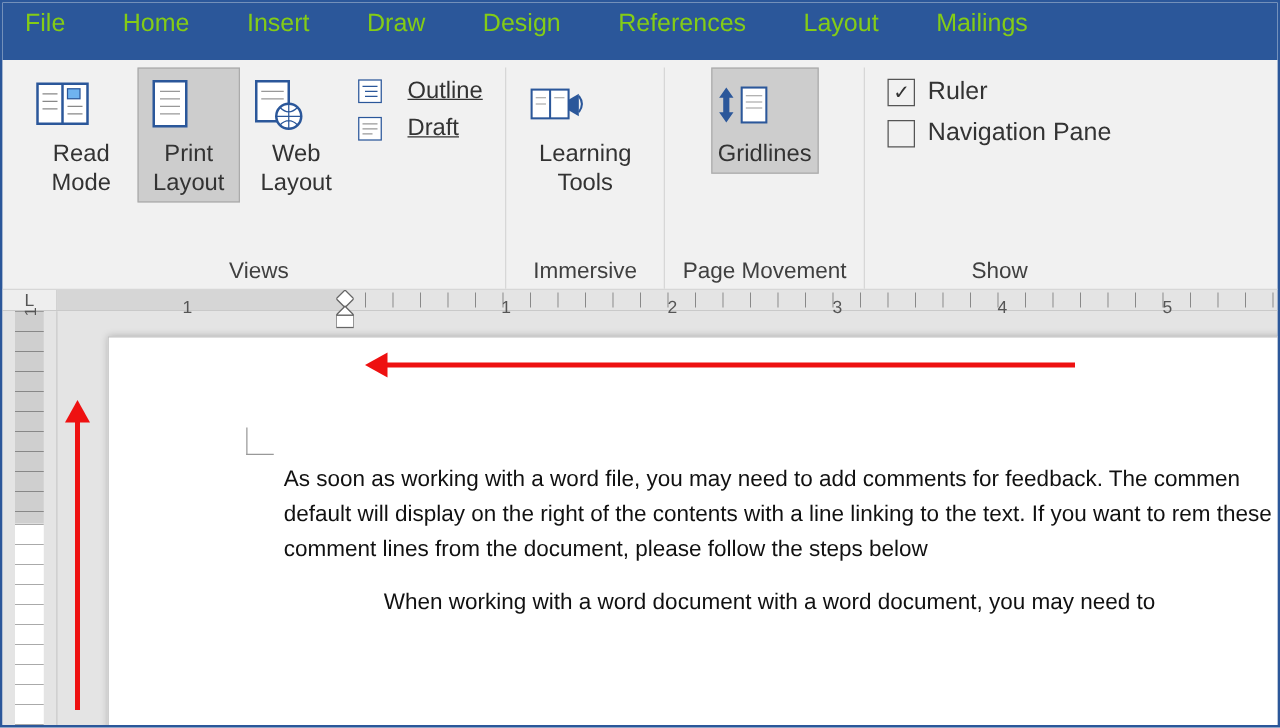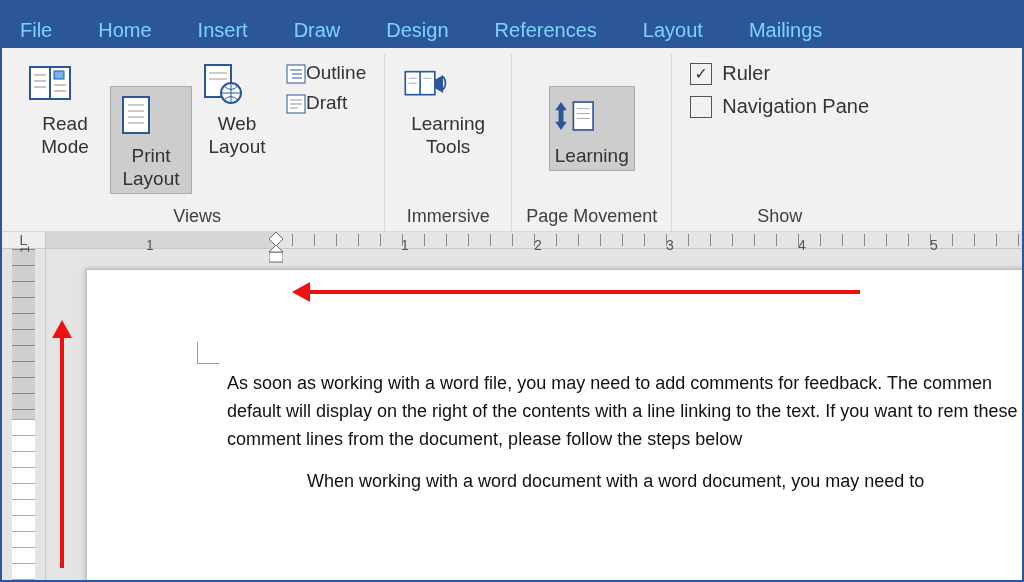--- a/index.html
+++ b/index.html
@@ -10,24 +10,24 @@
     height: 582px;
     overflow: hidden;
     border: 2px solid #2b579a;
   }
 
   
   .tabstrip {
     background: #2b579a;
     height: 46px;
     display: flex;
-    align-items: flex-end;
+    align-items: flex-start;
     padding: 0 8px;
     gap: 26px;
-    color: #7dd3fc;
+    color: #84cc16;
     font-size: 20px;
     font-weight: 300;
   }
   .tabstrip .tab { padding: 6px 10px; cursor: pointer; }
 
   
   .ribbon {
     background: #f1f1f1;
     border-bottom: 1px solid #d7d7d7;
     height: 184px;
@@ -48,26 +48,26 @@
 
   .bigbtn {
     display: flex;
     flex-direction: column;
     justify-content: flex-start;
     width: 82px;
     padding: 6px 2px 2px 2px;
     cursor: pointer;
     border: 1px solid transparent;
   }
-  .bigbtn.active { background: #cdcdcd; border: 1px solid #ababab; margin-top: 32px; }
+  .bigbtn.active { background: #cdcdcd; border: 1px solid #ababab; }
   .bigbtn .ico { width: 46px; height: 46px; display: flex; align-items: center; justify-content: center; }
   .bigbtn .lbl { font-size: 19px; color: #333; text-align: center; line-height: 1.2; margin-top: 6px; }
 
   .mini-list { display: flex; flex-direction: column; gap: 8px; padding: 8px 4px; }
-  .mini-item { display: flex; align-items: flex-end; gap: 0; font-size: 19px; color: #333; cursor: pointer; }
+  .mini-item { display: flex; align-items: center; gap: 20px; font-size: 19px; color: #333; cursor: pointer; text-decoration: underline; }
   .mini-item .mini-ico { width:20px; height:20px; display:flex; align-items:center; justify-content:center; }
 
   .check-list { display: flex; flex-direction: column; gap: 10px; padding: 8px 4px; }
   .check-item { display: flex; align-items: center; gap: 10px; font-size: 20px; color: #333; cursor: pointer; }
   .checkbox {
     width: 22px; height: 22px;
     border: 1.5px solid #555;
     display:flex; align-items:center; justify-content:center;
     font-size: 16px; color:#333;
   }
@@ -287,21 +287,21 @@
       <div class="bigbtn active" style="width:86px">
         <span class="ico">
           <svg width="56" height="46" viewBox="0 0 56 46">
             <path d="M11 6 l-7 10 h4 v14 h-4 l7 10 l7 -10 h-4 v-14 h4 z" fill="#2b579a"></path>
             <rect x="26" y="6" width="24" height="34" fill="#fff" stroke="#2b579a" stroke-width="2"></rect>
             <line x1="30" y1="14" x2="46" y2="14" stroke="#999"></line>
             <line x1="30" y1="20" x2="46" y2="20" stroke="#999"></line>
             <line x1="30" y1="26" x2="46" y2="26" stroke="#999"></line>
           </svg>
         </span>
-        <span class="lbl">Learning</span>
+        <span class="lbl">Gridlines</span>
       </div>
 
     </div>
     <div class="group-label">Page Movement</div>
   </div>
 
   <div class="group">
     <div class="group-body">
       <div class="check-list">
         <div class="check-item">

